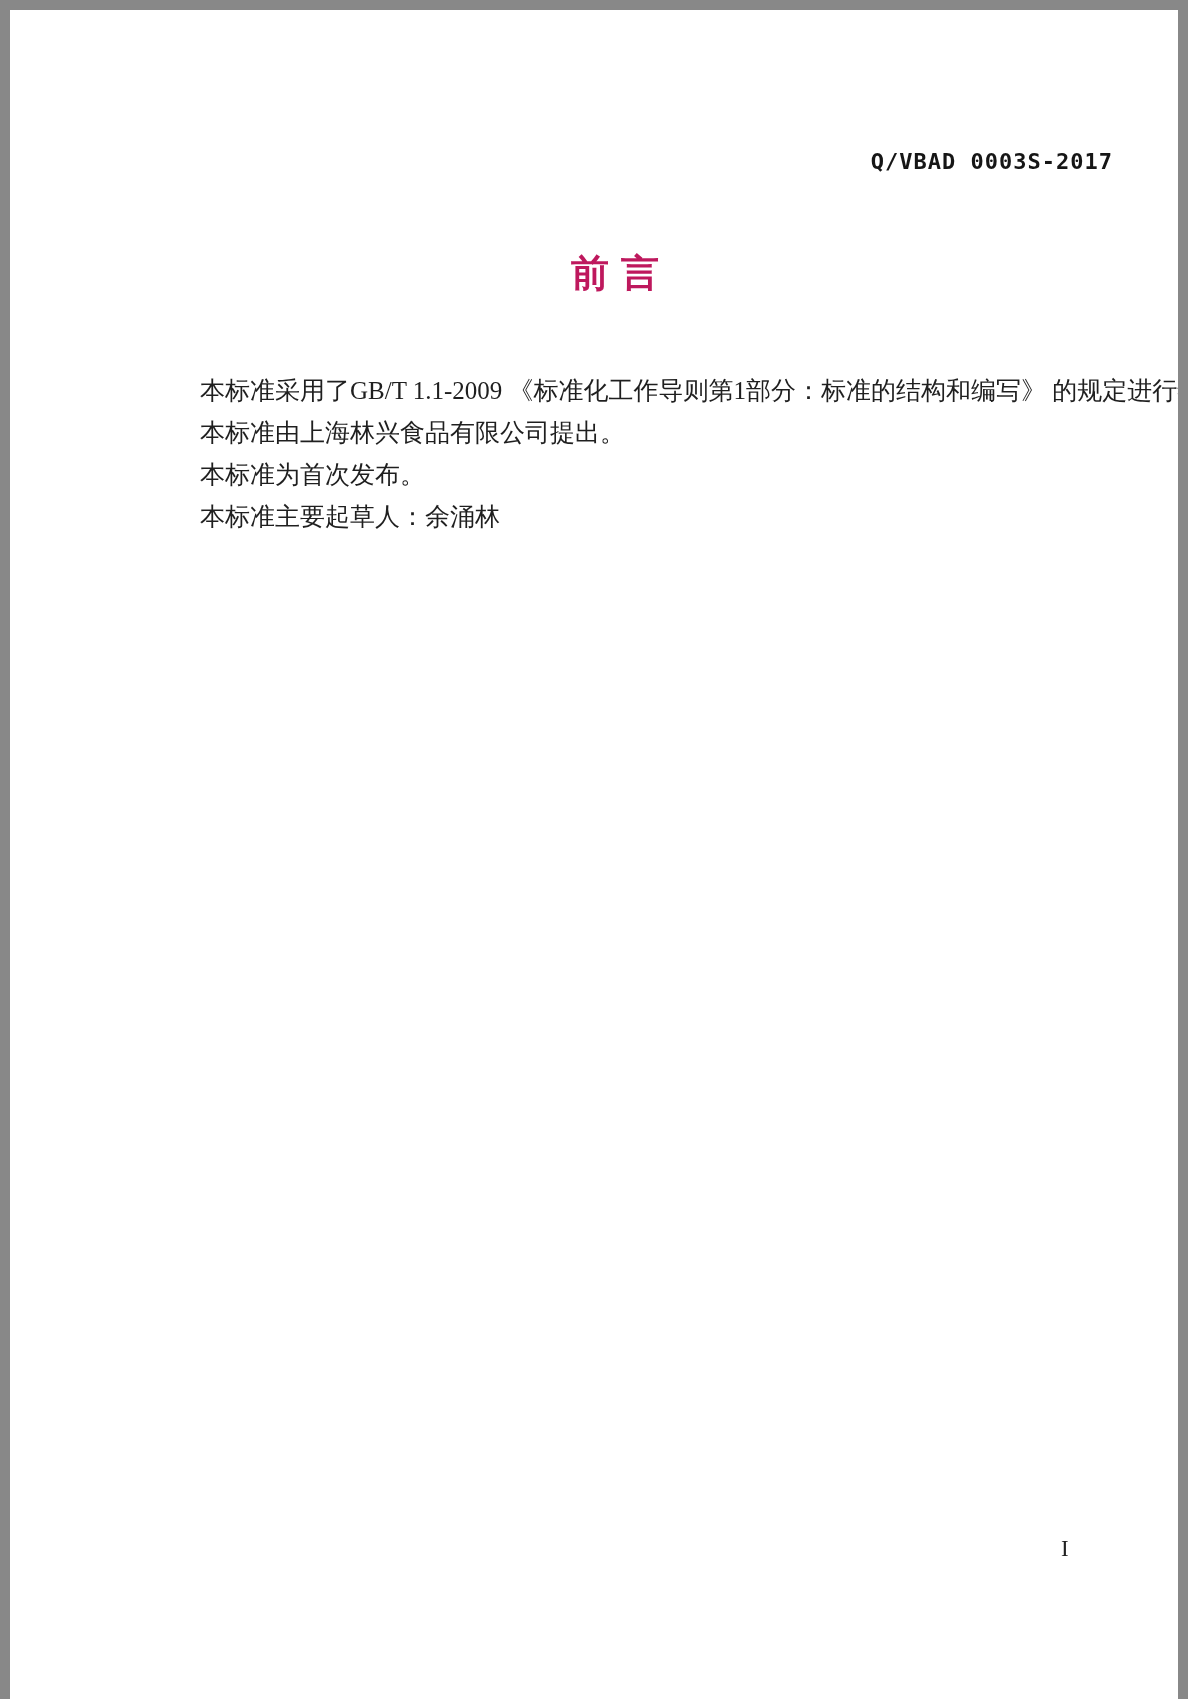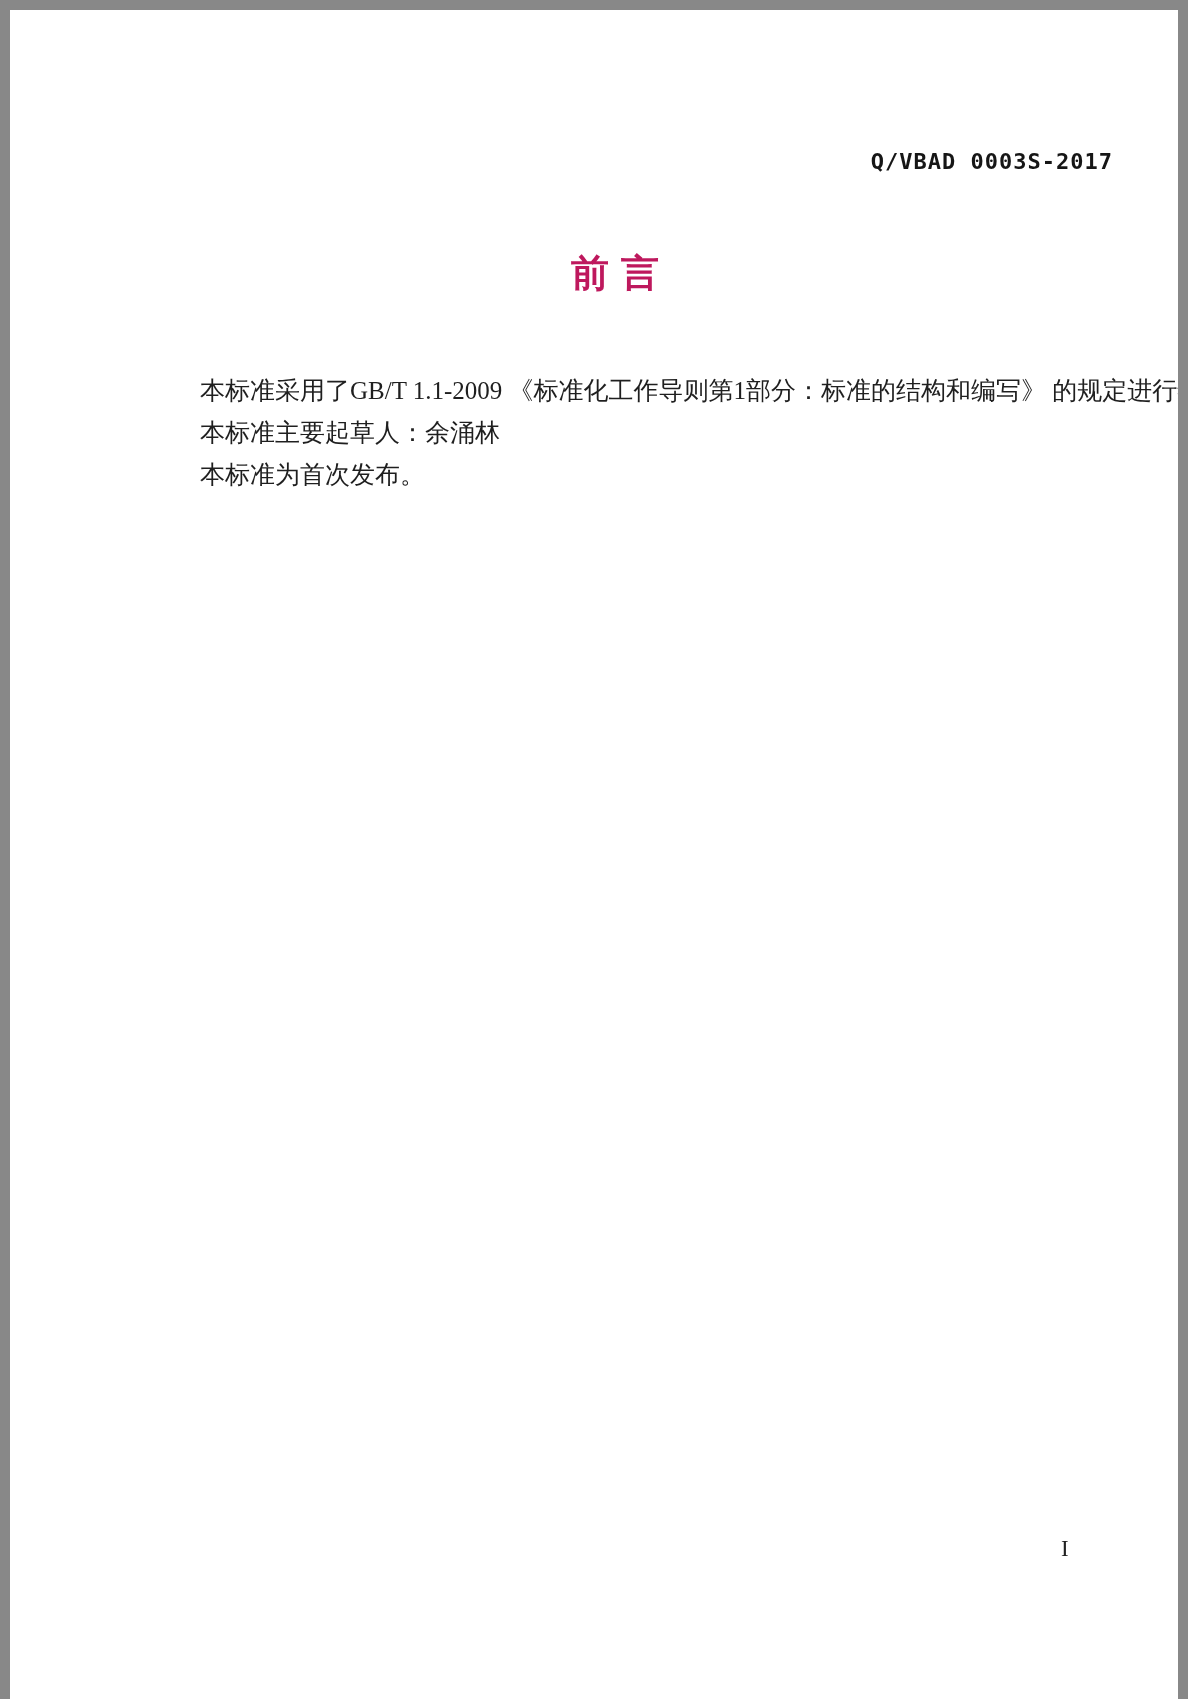--- a/index.html
+++ b/index.html
@@ -75,19 +75,20 @@
 <body>
 
 <div class="page">
 
   <div class="doc-code">Q/VBAD 0003S-2017</div>
 
   <h1 class="doc-title">前言</h1>
 
   <div class="foreword">
     <p>本标准采用了GB/T 1.1-2009 《标准化工作导则第1部分：标准的结构和编写》 的规定进行编写。</p>
+    <p>本标准由上海林兴食品有限公司提出。</p>
+    <p>本标准为首次发布。</p>
     <p>本标准主要起草人：余涌林</p>
-    <p>本标准为首次发布。</p>
   </div>
 
   <div class="page-number">I</div>
 
 </div>
 
 </body></html>

